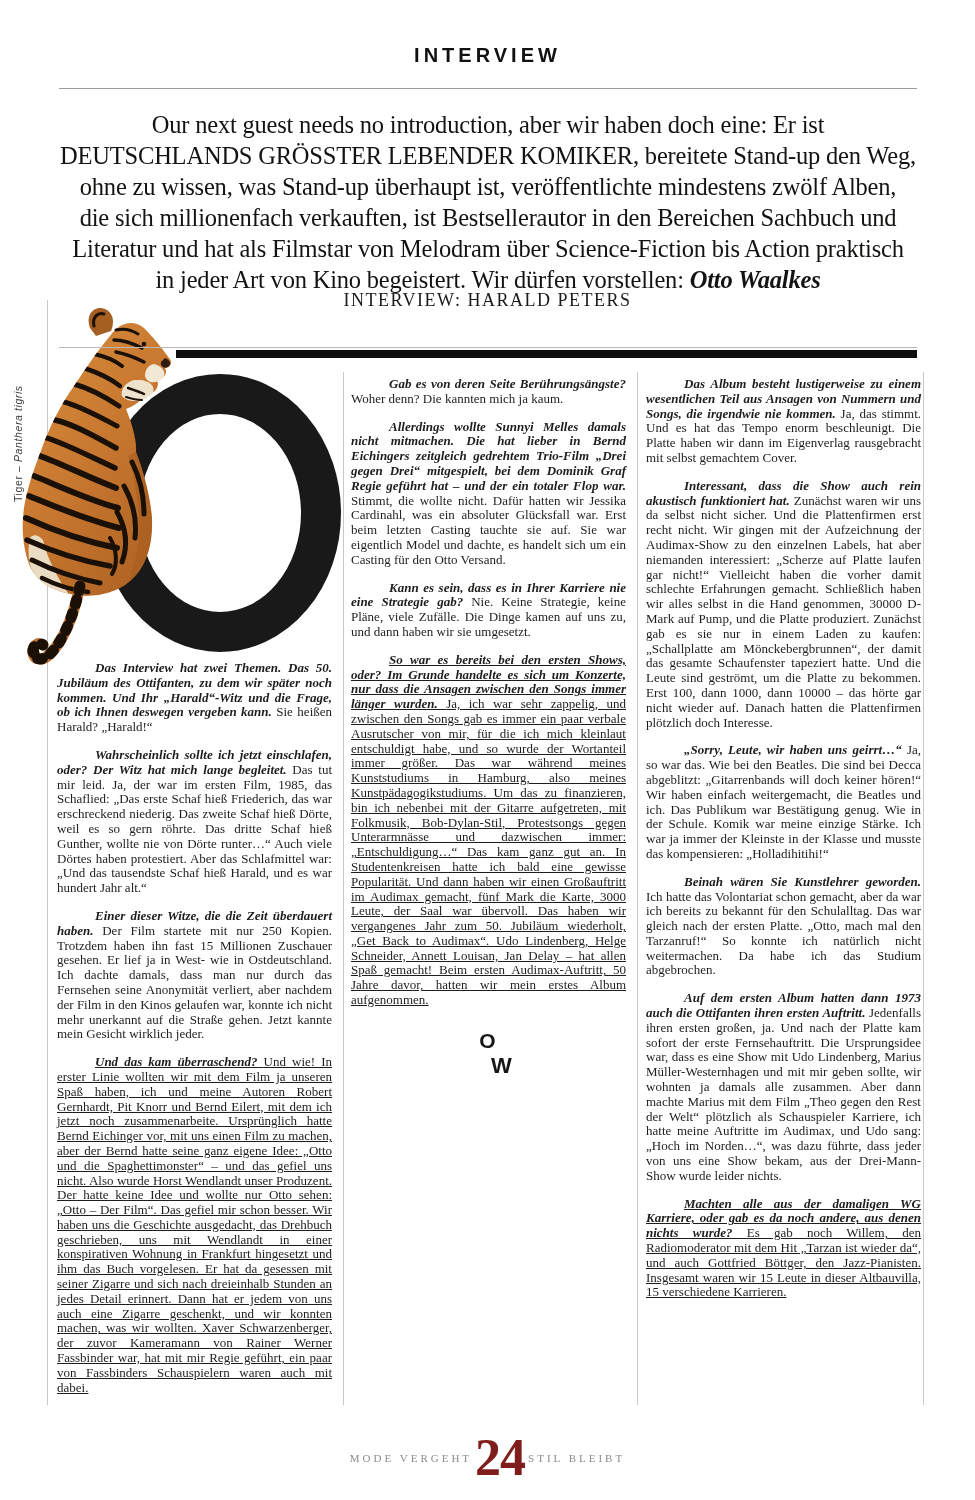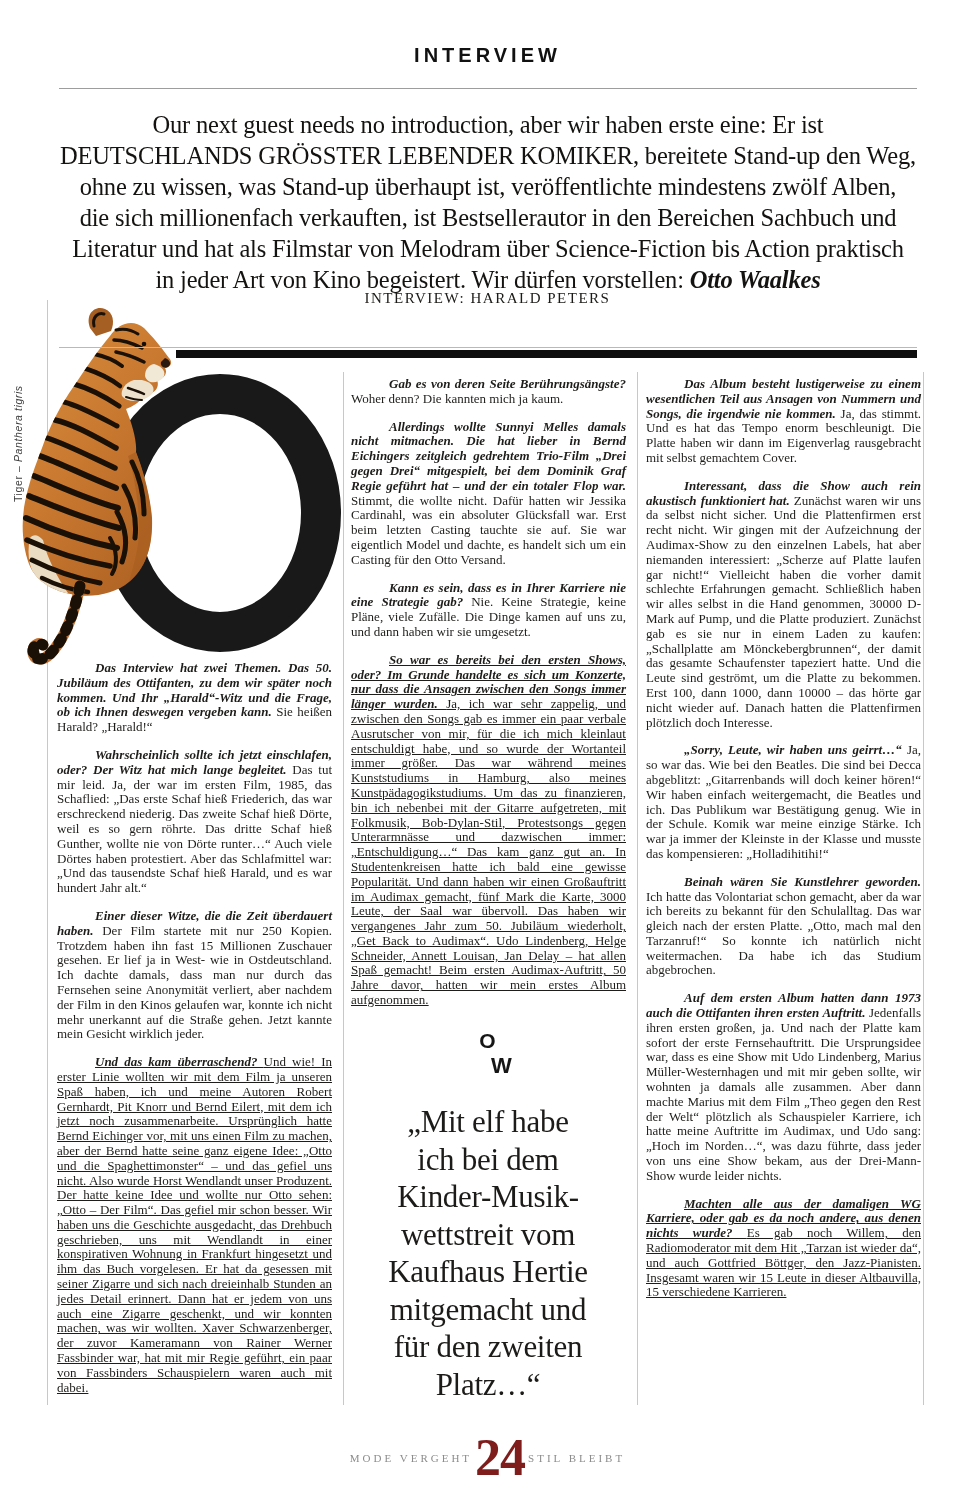--- a/index.html
+++ b/index.html
@@ -11,21 +11,21 @@
           font-family:"Liberation Sans","DejaVu Sans",sans-serif;
           font-size:20px;font-weight:bold;letter-spacing:4px;color:#111;}
   .rule-top{position:absolute;top:88px;left:59px;width:858px;height:1px;background:#9d9d9d;}
 
   
   .intro{position:absolute;top:109px;left:58px;width:860px;text-align:center;
          font-size:24.5px;line-height:31px;color:#141311;letter-spacing:-0.2px;}
   .seg-i{}
   .seg-bi{font-style:italic;font-weight:bold;}
   .byline{position:absolute;top:290px;left:0;width:100%;text-align:center;
-          font-size:15px;letter-spacing:1.5px;color:#1b1a18;}
+          font-size:18px;letter-spacing:1.5px;color:#1b1a18;}
 
   
   .hairline{position:absolute;top:347px;left:59px;width:858px;height:1px;background:#b9b9b9;z-index:6;}
   .black-bar{position:absolute;top:350px;left:176px;width:741px;height:8px;background:#0e0e0e;z-index:1;}
   .vrule{position:absolute;width:1px;background:#c8c8c8;z-index:1;}
   #vr1{left:47px;top:300px;height:1105px;}
   #vr2{left:343px;top:372px;height:1033px;}
   #vr3{left:637px;top:372px;height:1033px;}
   #vr4{left:923px;top:372px;height:1033px;}
 
@@ -66,21 +66,21 @@
 </style>
 </head>
 <body>
 
 <div class="page">
 
   <div class="kicker">INTERVIEW</div>
   <div class="rule-top"></div>
 
   <div class="intro" id="intro">
-      <div><span class="seg-i">Our next guest needs no introduction,</span><span class="seg-n"> aber wir haben erste eine: Er ist</span></div>
+      <div><span class="seg-i">Our next guest needs no introduction,</span><span class="seg-n"> aber wir haben doch eine: Er ist</span></div>
       <div><span class="seg-n">DEUTSCHLANDS GRÖSSTER LEBENDER KOMIKER, bereitete Stand-up den Weg,</span></div>
       <div><span class="seg-n">ohne zu wissen, was Stand-up überhaupt ist, veröffentlichte mindestens zwölf Alben,</span></div>
       <div><span class="seg-n">die sich millionenfach verkauften, ist Bestsellerautor in den Bereichen Sachbuch und</span></div>
       <div><span class="seg-n">Literatur und hat als Filmstar von Melodram über Science-Fiction bis Action praktisch</span></div>
       <div><span class="seg-n">in jeder Art von Kino begeistert. Wir dürfen vorstellen: </span><span class="seg-bi">Otto Waalkes</span></div>
     </div>
 
   <div class="byline">INTERVIEW: HARALD PETERS</div>
 
   <div class="black-bar"></div>
@@ -174,30 +174,20 @@
       <p class="qa"><span class="q">Interessant, dass die Show auch rein akustisch funktioniert hat. </span><span class="a">Zunächst waren wir uns da selbst nicht sicher. Und die Plattenfirmen erst recht nicht. Wir gingen mit der Aufzeichnung der Audimax-Show zu den einzelnen Labels, hat aber niemanden interessiert: „Scherze auf Platte laufen gar nicht!“ Vielleicht haben die vorher damit schlechte Erfahrungen gemacht. Schließlich haben wir alles selbst in die Hand genommen, 30000 D-Mark auf Pump, und die Platte produziert. Zunächst gab es sie nur in einem Laden zu kaufen: „Schallplatte am Mönckebergbrunnen“, der damit das gesamte Schaufenster tapeziert hatte. Und die Leute sind geströmt, um die Platte zu bekommen. Erst 100, dann 1000, dann 10000 – das hörte gar nicht wieder auf. Danach hatten die Plattenfirmen plötzlich doch Interesse.</span></p>
       <p class="qa"><span class="q">„Sorry, Leute, wir haben uns geirrt…“ </span><span class="a">Ja, so war das. Wie bei den Beatles. Die sind bei Decca abgeblitzt: „Gitarrenbands will doch keiner hören!“ Wir haben einfach weitergemacht, die Beatles und ich. Das Publikum war Bestätigung genug. Wie in der Schule. Komik war meine einzige Stärke. Ich war ja immer der Kleinste in der Klasse und musste das kompensieren: „Holladihitihi!“</span></p>
       <p class="qa"><span class="q">Beinah wären Sie Kunstlehrer geworden. </span><span class="a">Ich hatte das Volontariat schon gemacht, aber da war ich bereits zu bekannt für den Schulalltag. Das war gleich nach der ersten Platte. „Otto, mach mal den Tarzanruf!“ So konnte ich natürlich nicht weitermachen. Da habe ich das Studium abgebrochen.</span></p>
       <p class="qa"><span class="q">Auf dem ersten Album hatten dann 1973 auch die Ottifanten ihren ersten Auftritt. </span><span class="a">Jedenfalls ihren ersten großen, ja. Und nach der Platte kam sofort der erste Fernsehauftritt. Die Ursprungsidee war, dass es eine Show mit Udo Lindenberg, Marius Müller-Westernhagen und mit mir geben sollte, wir wohnten ja damals alle zusammen. Aber dann machte Marius mit dem Film „Theo gegen den Rest der Welt“ plötzlich als Schauspieler Karriere, ich hatte meine Auftritte im Audimax, und Udo sang: „Hoch im Norden…“, was dazu führte, dass jeder von uns eine Show bekam, aus der Drei-Mann-Show wurde leider nichts.</span></p>
       <p class="qa"><span class="q">Machten alle aus der damaligen WG Karriere, oder gab es da noch andere, aus denen nichts wurde? </span><span class="a">Es gab noch Willem, den Radiomoderator mit dem Hit „Tarzan ist wieder da“, und auch Gottfried Böttger, den Jazz-Pianisten. Insgesamt waren wir 15 Leute in dieser Altbauvilla, 15 verschiedene Karrieren.</span></p>
     </div>
 
   <div class="monogram mono-o">O</div>
   <div class="monogram mono-w">W</div>
 
-  <div class="pull-quote" id="pull-quote">
-      <div class="pq-line">„Mit elf habe</div>
-      <div class="pq-line">ich bei dem</div>
-      <div class="pq-line">Kinder-Musik-</div>
-      <div class="pq-line">wettstreit vom</div>
-      <div class="pq-line">Kaufhaus Hertie</div>
-      <div class="pq-line">mitgemacht und</div>
-      <div class="pq-line">für den zweiten</div>
-      <div class="pq-line">Platz…“</div>
-    </div>
 
   <div class="footer">
     <span class="folio-label">MODE VERGEHT</span>
     <span class="folio-number">24</span>
     <span class="folio-label">STIL BLEIBT</span>
   </div>
 
 </div>
 
 </body></html>

